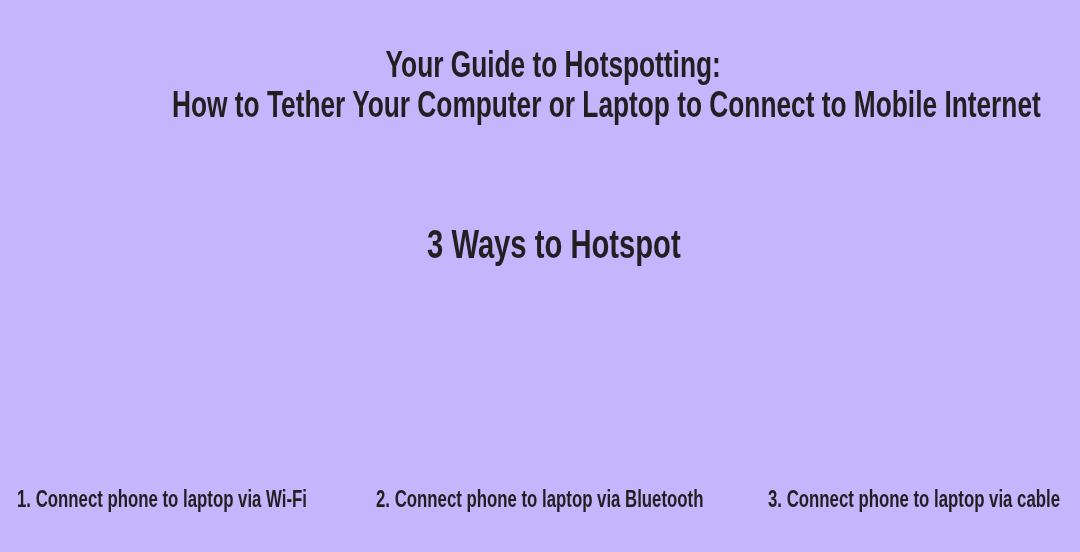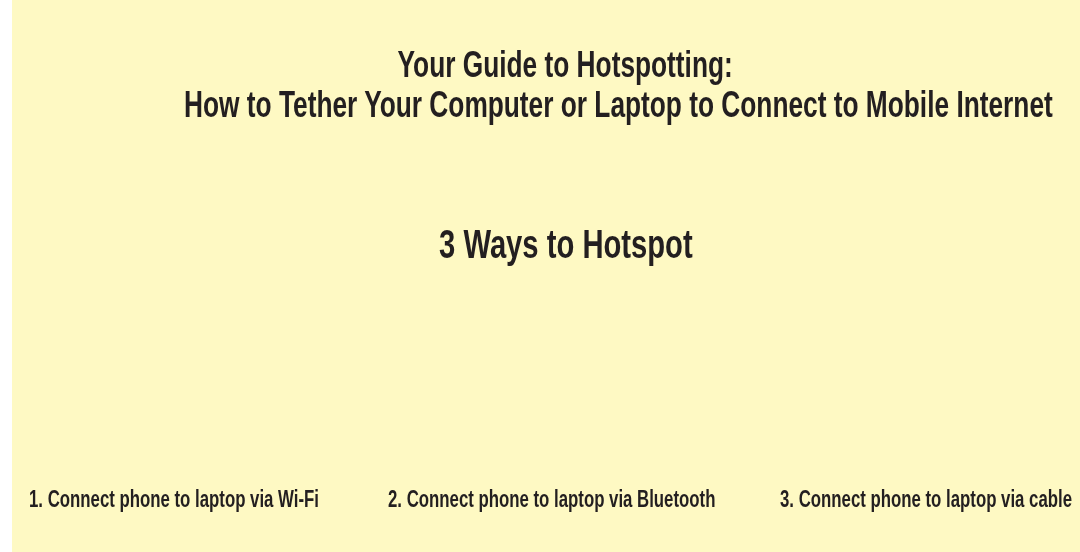--- a/index.html
+++ b/index.html
@@ -10,23 +10,22 @@
     width: 1080px;
     height: 552px;
     background: #ffffff;
     overflow: hidden;
     position: relative;
     font-family: "Liberation Sans", "DejaVu Sans", sans-serif;
   }
   .page {
     position: absolute;
     inset: 0;
-    background: #fef9c3;
+    background: #c4b5fd;
     color: #231f20;
-    margin-left: 12px;
   }
   
   .title-block {
     position: absolute;
     top: 45px;
     left: 0;
     width: 1080px;
     box-sizing: border-box;
     padding-left: 36px;
     text-align: center;

